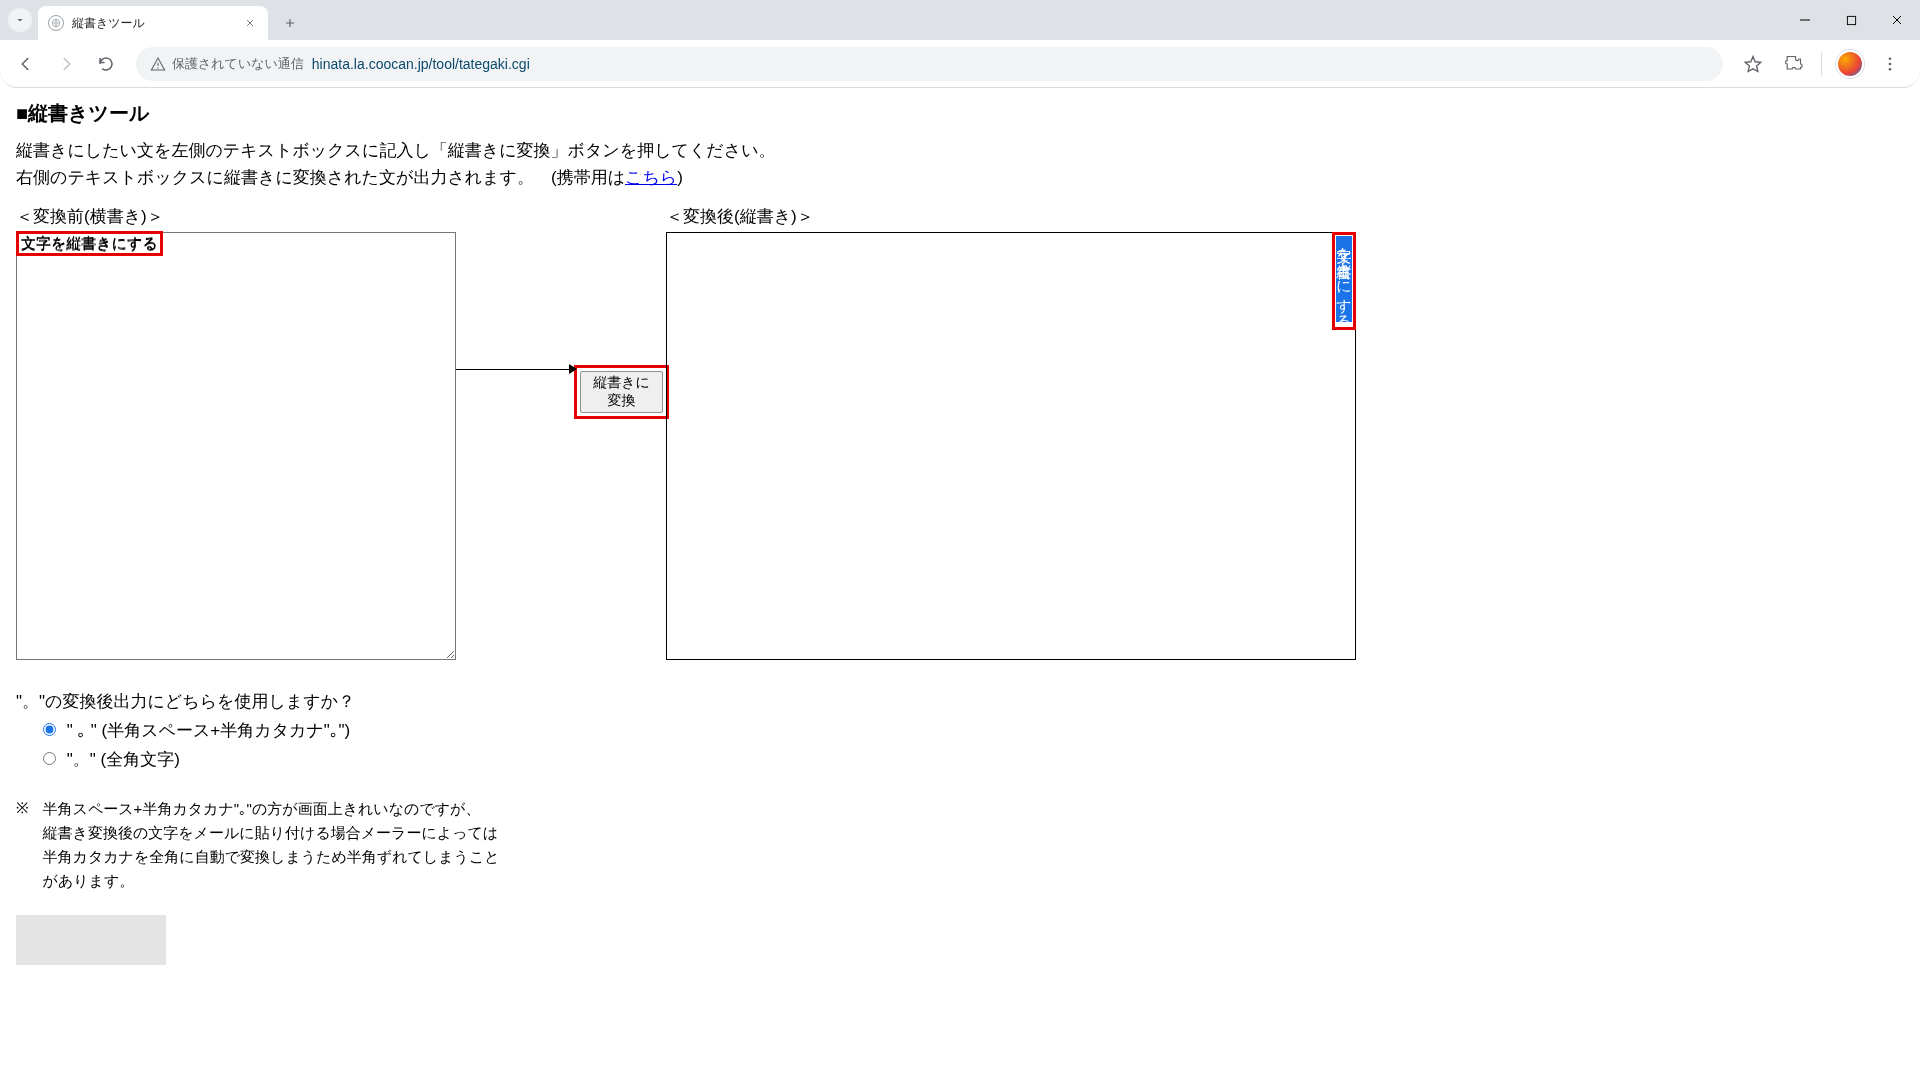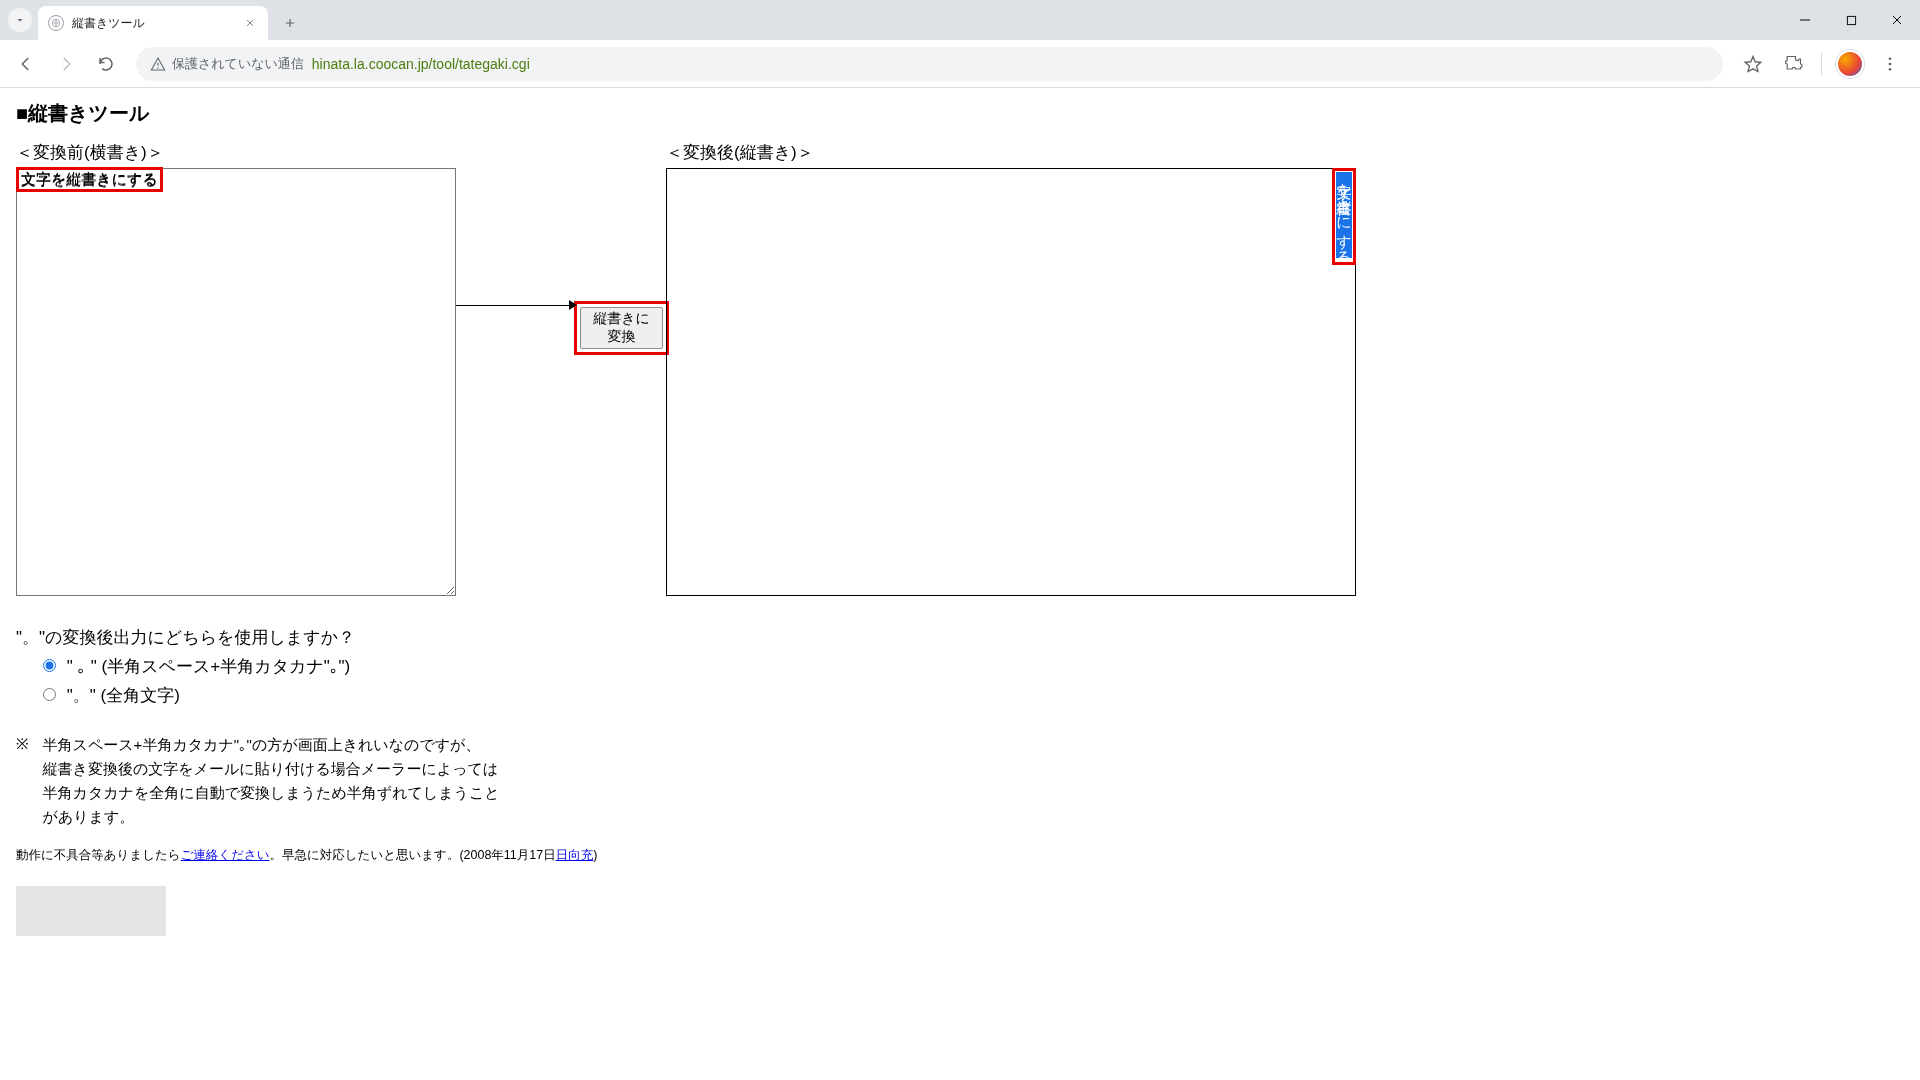--- a/index.html
+++ b/index.html
@@ -15,26 +15,26 @@
     display: flex; align-items: center; padding: 0 10px; min-width: 230px; position: relative;
   }
   .tab .favicon { width:16px; height:16px; border:1px solid #9aa0a6; border-radius:50%; margin-right:8px; display:flex; align-items:center; justify-content:center; }
   .tab .favicon svg { width:10px; height:10px; }
   .tab .title { font-size: 12px; color:#202124; flex:1; white-space:nowrap; overflow:hidden; text-overflow:ellipsis; }
   .tab .close { width:16px; height:16px; display:flex; align-items:center; justify-content:center; color:#5f6368; cursor:pointer; }
   .newtab { width:28px; height:28px; display:flex; align-items:center; justify-content:center; margin-left:8px; margin-bottom:3px; color:#5f6368; cursor:pointer; border-radius:50%; }
   .winctrls { position:absolute; right:0; top:0; height:40px; display:flex; }
   .winbtn { width:46px; height:40px; display:flex; align-items:center; justify-content:center; color:#000; cursor:pointer; }
 
-  .addrbar { background:#fff; height:48px; border-bottom:1px solid #dadce0; display:flex; align-items:center; padding:0 8px; gap:4px; }
+  .addrbar { background:#fff; height:48px; border-bottom:1px solid #dadce0; display:flex; align-items:center; padding:0 8px; gap:4px;border-radius:17px; }
   .navbtn { width:36px; height:36px; border-radius:50%; display:flex; align-items:center; justify-content:center; color:#5f6368; cursor:pointer; }
   .navbtn.disabled { color:#bdc1c6; cursor:default; }
   .omnibox { flex:1; height:34px; background:#f1f3f4; border-radius:17px; display:flex; align-items:center; padding:0 14px; margin:0 8px; gap:8px; }
   .omnibox .secure { display:flex; align-items:center; gap:6px; color:#5f6368; font-size:13px; }
-  .omnibox .url { font-size:14px; color:#4d7c0f; }
+  .omnibox .url { font-size:14px; color:#0c4a6e; }
   .right-icons { display:flex; align-items:center; gap:4px; padding-right:4px; }
   .icnbtn { width:36px; height:36px; border-radius:50%; display:flex; align-items:center; justify-content:center; color:#5f6368; cursor:pointer; }
   .avatar { width:28px; height:28px; border-radius:50%; background: radial-gradient(circle at 30% 30%, #f9ab00, #ea4335 60%, #1a73e8); border:2px solid #fff; box-shadow:0 0 0 1px #dadce0; }
   .vdiv { width:1px; height:24px; background:#dadce0; margin:0 6px; }
 
   
   .page { padding: 8px 16px; color:#000; }
   .page h1 { font-size: 20px; font-weight: bold; margin: 4px 0 10px 0; }
   .intro { font-size: 17px; line-height: 1.6; margin-bottom: 6px; }
   .intro a, .footer a { color: #0000ee; text-decoration: underline; }
@@ -180,20 +180,24 @@
             <circle cx="12" cy="12" r="1.8" fill="#5f6368"></circle>
             <circle cx="12" cy="19" r="1.8" fill="#5f6368"></circle>
           </svg>
         </div>
     </div>
   </div>
 
   <div class="page">
     <h1>■縦書きツール</h1>
 
+    <div class="intro">
+      <span>縦書きにしたい文を左側のテキストボックスに記入し「縦書きに変換」ボタンを押してください。</span><br>
+      <span>右側のテキストボックスに縦書きに変換された文が出力されます。　(携帯用は</span><a href="#">こちら</a><span>)</span>
+    </div>
 
     <div class="convert-grid">
       <div class="col">
         <div class="col-label">＜変換前(横書き)＞</div>
         <div style="position:relative;">
           <textarea class="inputbox" style="">文字を縦書きにする</textarea>
           <span class="redbox-text" style="position:absolute; left:3px; top:2px; pointer-events:none; padding:0 2px; font-size:15px; background:transparent;">文字を縦書きにする</span>
         </div>
       </div>
 
@@ -229,19 +233,16 @@
     <div class="note">
       <div class="sym">※</div>
       <div class="body">
         <span>半角スペース+半角カタカナ"｡"の方が画面上きれいなのですが、</span><br>
         <span>縦書き変換後の文字をメールに貼り付ける場合メーラーによっては</span><br>
         <span>半角カタカナを全角に自動で変換しまうため半角ずれてしまうこと</span><br>
         <span>があります。</span>
       </div>
     </div>
 
-    <div class="footer">
-      <span>動作に不具合等ありましたら</span><a href="#">ご連絡ください</a><span>。早急に対応したいと思います。(2008年11月17日</span><a href="#">日向充</a><span>)</span>
-    </div>
 
     <div class="bottom-strip"></div>
   </div>
 </div>
 
 </body></html>

